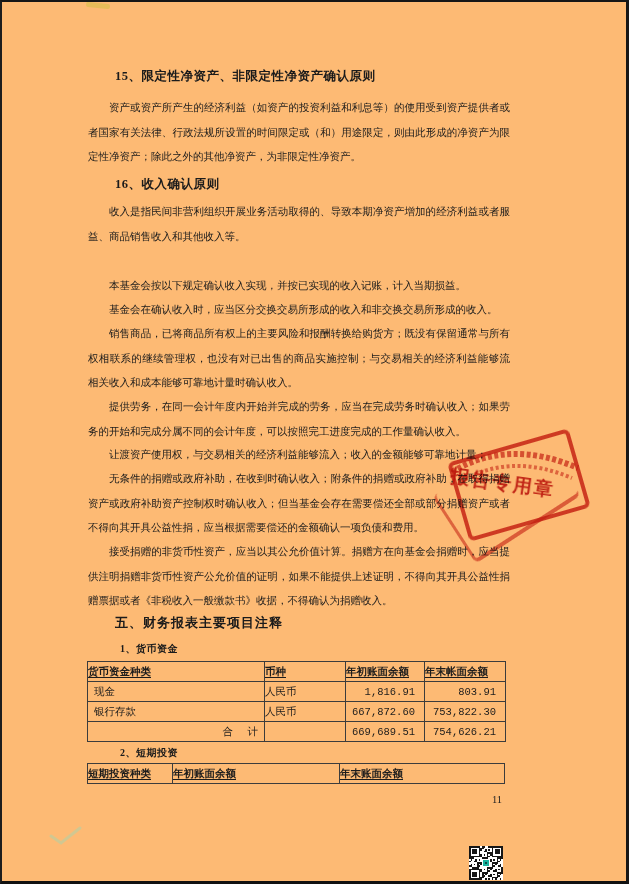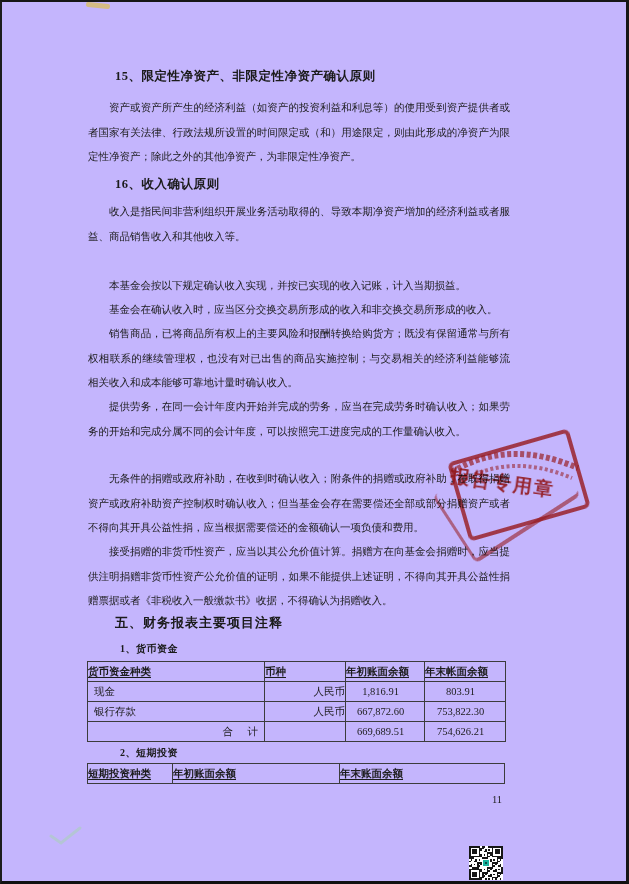--- a/index.html
+++ b/index.html
@@ -1,38 +1,38 @@
 <!DOCTYPE html>
 <html><head>
 <meta charset="utf-8">
 <style>
   html,body{margin:0;padding:0;background:#ffffff;}
   .page{
     position:relative; width:629px; height:884px; overflow:hidden;
-    background:#c4b5fd; box-sizing:border-box;
+    background:#fdba74; box-sizing:border-box;
     border-top:2px solid #161616; border-left:2px solid #1d1d1d;
     border-right:3px solid #161616; border-bottom:3px solid #111;
     font-family:"Liberation Serif", serif; color:#1b1b1b;
   }
   .blk{position:absolute; left:86px; width:422px;}
   .h2{font-size:12.5px; font-weight:700; padding-left:27px; letter-spacing:.5px;}
   .para .ln{height:24.5px; line-height:24.5px; font-size:10.5px; overflow:hidden;}
   .full{text-align:justify; text-align-last:justify;}
   .ind{text-indent:21px;}
   .sec-title{font-size:13px; font-weight:700; padding-left:27px; letter-spacing:1px;}
   .sub-title{font-size:10px; font-weight:700; padding-left:32px; letter-spacing:.5px;}
   table{border-collapse:collapse; table-layout:fixed; position:absolute; left:85px; background:transparent;}
   th,td{border:1px solid #3c3c3c; height:19px; font-size:10.5px; padding:0; color:#1c1c1c; overflow:hidden;}
   table{border:1.5px solid #333;}
   th{font-weight:700; text-align:left;}
   th span{text-decoration:underline; text-underline-offset:2px;}
   td.cl{text-align:left; padding-left:6px;}
   td.cc{text-align:right; letter-spacing:6px;}
-  td.c2{text-align:right;padding-left:43px;}
-  td.num{text-align:center; padding-right:9px; font-family:Liberation Serif, serif;}
+  td.c2{text-align:left;}
+  td.num{text-align:right; padding-right:9px; font-family:Liberation Mono, monospace;}
   .pagenum{position:absolute; left:490px; top:792px; font-size:10.5px; color:#222;}
   
   .stamp{position:absolute; left:428px; top:408px; width:175px; height:165px;
          mix-blend-mode:multiply; pointer-events:none;}
   .stamp-rect{position:absolute; left:26px; top:34px; width:118px; height:74px;
       border:4px solid rgba(198,40,34,.82); border-radius:6px;
       transform:rotate(-16deg); filter:blur(.4px);}
   .stamp-rect2{position:absolute; left:14px; top:46px; width:122px; height:76px;
       border-left:3.5px solid rgba(198,40,34,.55); border-bottom:4px solid rgba(198,40,34,.6);
       border-radius:6px; transform:rotate(-33deg); filter:blur(.6px);}
@@ -73,20 +73,23 @@
     <div class="ln ind">基金会在确认收入时，应当区分交换交易所形成的收入和非交换交易所形成的收入。</div>
   </div>
   <div class="blk para" style="top:320px">
     <div class="ln full ind">销售商品，已将商品所有权上的主要风险和报酬转换给购货方；既没有保留通常与所有</div>
     <div class="ln full">权相联系的继续管理权，也没有对已出售的商品实施控制；与交易相关的经济利益能够流入；</div>
     <div class="ln">相关收入和成本能够可靠地计量时确认收入。</div>
   </div>
   <div class="blk para" style="top:393px">
     <div class="ln full ind">提供劳务，在同一会计年度内开始并完成的劳务，应当在完成劳务时确认收入；如果劳</div>
     <div class="ln">务的开始和完成分属不同的会计年度，可以按照完工进度完成的工作量确认收入。</div>
+  </div>
+  <div class="blk para" style="top:441px">
+    <div class="ln ind">让渡资产使用权，与交易相关的经济利益能够流入；收入的金额能够可靠地计量；</div>
   </div>
   <div class="blk para" style="top:465px">
     <div class="ln full ind">无条件的捐赠或政府补助，在收到时确认收入；附条件的捐赠或政府补助，在取得捐赠</div>
     <div class="ln full">资产或政府补助资产控制权时确认收入；但当基金会存在需要偿还全部或部分捐赠资产或者</div>
     <div class="ln">不得向其开具公益性捐，应当根据需要偿还的金额确认一项负债和费用。</div>
   </div>
   <div class="blk para" style="top:538px">
     <div class="ln full ind">接受捐赠的非货币性资产，应当以其公允价值计算。捐赠方在向基金会捐赠时，应当提</div>
     <div class="ln full">供注明捐赠非货币性资产公允价值的证明，如果不能提供上述证明，不得向其开具公益性捐</div>
     <div class="ln">赠票据或者《非税收入一般缴款书》收据，不得确认为捐赠收入。</div>

